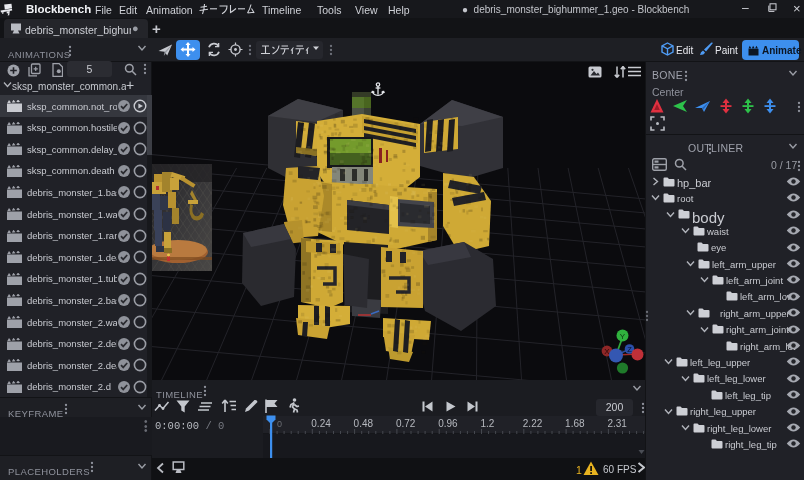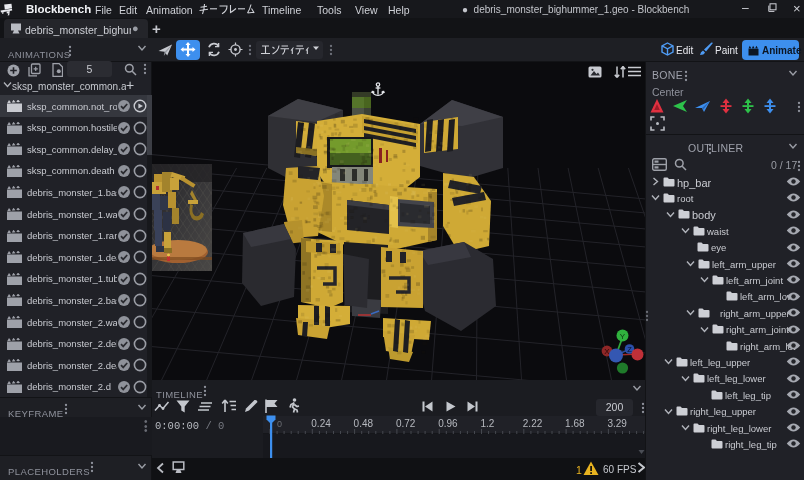--- a/index.html
+++ b/index.html
@@ -1315,21 +1315,21 @@
         <line x1="373.6" y1="15" x2="373.6" y2="18" stroke="#45484f" stroke-width="1"></line>
         <line x1="380.6" y1="15" x2="380.6" y2="18" stroke="#45484f" stroke-width="1"></line>
       </svg>
       <div class="abs" style="left:48.3px;top:2px;font-size:10px;color:#b6b9bf">0.24</div>
       <div class="abs" style="left:90.6px;top:2px;font-size:10px;color:#b6b9bf">0.48</div>
       <div class="abs" style="left:132.9px;top:2px;font-size:10px;color:#b6b9bf">0.72</div>
       <div class="abs" style="left:175.2px;top:2px;font-size:10px;color:#b6b9bf">0.96</div>
       <div class="abs" style="left:217.5px;top:2px;font-size:10px;color:#b6b9bf">1.2</div>
       <div class="abs" style="left:259.8px;top:2px;font-size:10px;color:#b6b9bf">2.22</div>
       <div class="abs" style="left:302.1px;top:2px;font-size:10px;color:#b6b9bf">1.68</div>
-      <div class="abs" style="left:344.4px;top:2px;font-size:10px;color:#b6b9bf">3.29</div>
+      <div class="abs" style="left:344.4px;top:2px;font-size:10px;color:#b6b9bf">2.31</div>
     </div>
 <div class="abs" style="left:263px;top:434px;width:382px;height:24px;background:#17181d"></div>
 <div class="abs" style="left:277px;top:419px;font-size:9px;color:#6a6d73">0</div>
 <div class="abs" style="left:266px;top:415px">
       <svg width="10" height="43" viewBox="0 0 10 43">
         <path d="M0.5 0.5 H9.5 V4.5 L5 9 L0.5 4.5 Z" fill="#3d8fee"></path>
         <rect x="4" y="8" width="2.2" height="35" fill="#3d8fee"></rect>
       </svg>
     </div>
 <div class="abs" style="left:144px;top:420px;font-size:10px;color:#6a6d75;line-height:4.5px">•<br>•<br>•</div>
@@ -1526,21 +1526,21 @@
 <div class="abs" style="left:666px;top:209.8px">
       <svg width="9" height="9" viewBox="0 0 9 9" fill="none" stroke="#b0b3ba" stroke-width="1.4">
         <path d="M1 2.5 L4.5 6.5 L8 2.5"></path>
       </svg>
     </div>
 <div class="abs" style="left:678px;top:209.3px">
       <svg width="12" height="10" viewBox="0 0 12 10">
         <path d="M0.5 1.5 Q0.5 0.5 1.5 0.5 H4.5 L6 2 H10.5 Q11.5 2 11.5 3 V8.5 Q11.5 9.5 10.5 9.5 H1.5 Q0.5 9.5 0.5 8.5 Z" fill="#cdcfd5"></path>
       </svg>
     </div>
-<div class="abs" style="left:692px;top:209.3px;width:104px;font-size:11px;color:#c9cbd1;white-space:nowrap;overflow:hidden">body</div>
+<div class="abs" style="left:692px;top:209.3px;width:104px;font-size:15px;color:#c9cbd1;white-space:nowrap;overflow:hidden">body</div>
 <div class="abs" style="left:786px;top:208.8px">
       <svg width="15" height="11" viewBox="0 0 15 11">
         <path d="M0.8 5.5 Q7.5 -2.5 14.2 5.5 Q7.5 13.5 0.8 5.5 Z" fill="#a6a9b1"></path>
         <circle cx="7.5" cy="5.5" r="2.2" fill="#24252a"></circle>
       </svg>
     </div>
 <div class="abs" style="left:681px;top:226.2px">
       <svg width="9" height="9" viewBox="0 0 9 9" fill="none" stroke="#b0b3ba" stroke-width="1.4">
         <path d="M1 2.5 L4.5 6.5 L8 2.5"></path>
       </svg>

